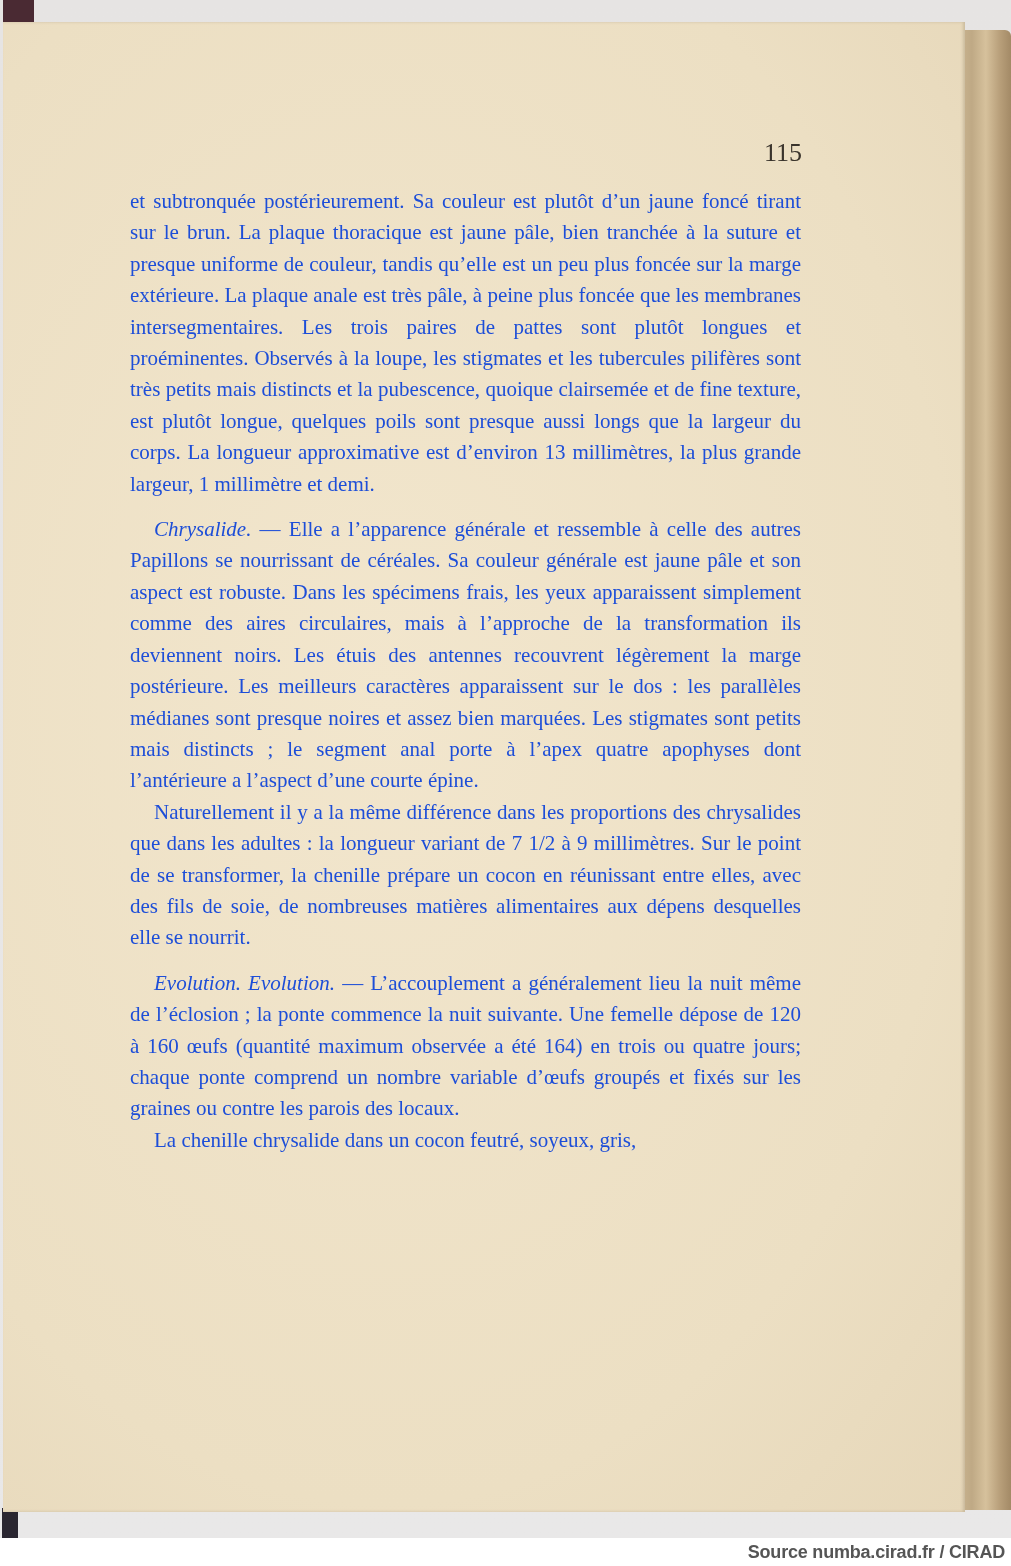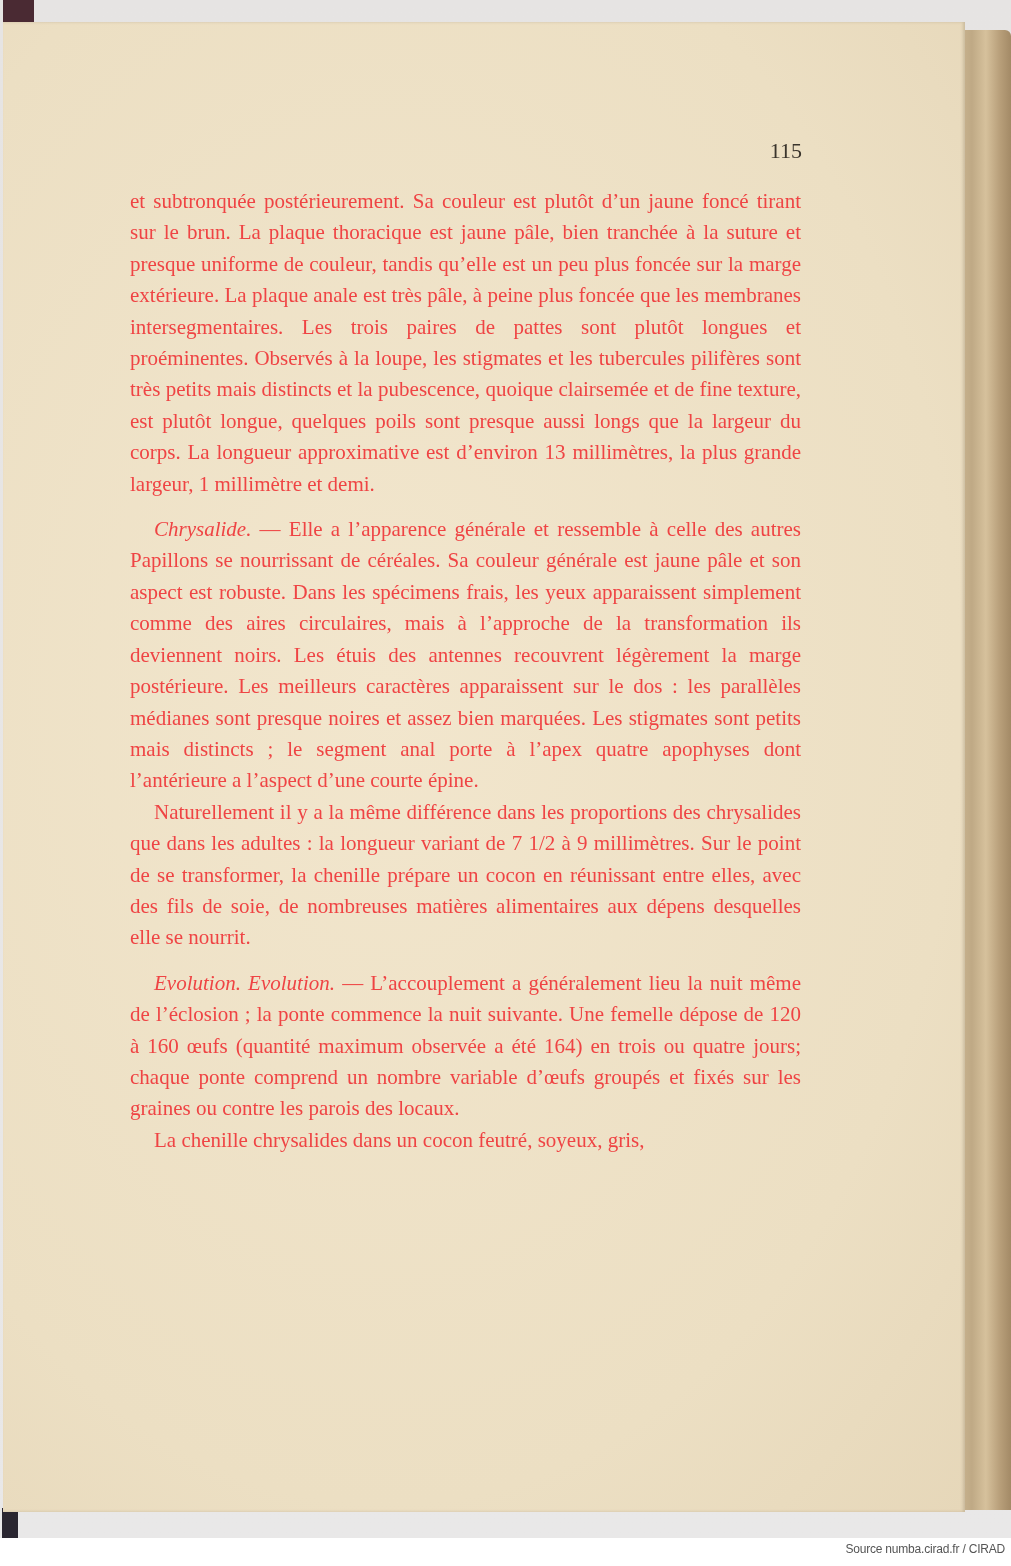--- a/index.html
+++ b/index.html
@@ -33,34 +33,35 @@
     }
     .running-head {
       position: absolute; left: 212px; top: 138px; width: 590px; height: 28px;
       color: #3a342c;
     }
     .running-title {
       position: absolute; left: 0; top: 4px;
       font-size: 16px; letter-spacing: 1.3px; text-transform: uppercase;
     }
     .page-number {
-      position: absolute; right: 0; top: 0; font-size: 22px;
+      position: absolute; right: 0; top: 0; font-size: 26px;
     }
     .body-text {
       position: absolute; left: 130px; top: 186px; width: 671px;
-      color: #ef4444; font-size: 21px; line-height: 31.4px;
+      color: #1d4ed8; font-size: 21px; line-height: 31.4px;
     }
     .body-text p { margin: 0; text-align: justify; text-align-last: left; }
     .body-text p.indent { text-indent: 24px; }
     .gap { margin-top: 14px !important; }
     .heading-it { font-style: italic; margin-top: 48px; }
     .source-credit {
       position: absolute; right: 6px; top: 1542px;
-      font-family: "Liberation Sans", sans-serif; font-size: 12px; color: #555;
+      font-family: "Liberation Sans", sans-serif; font-size: 18px; color: #555;
       letter-spacing: -0.2px;
+      font-weight: bold;
     }
   </style>
 </head>
 <body>
 
 <div class="scan-bg"></div>
 <div class="tab-top"></div>
 <div class="tab-bottom"></div>
 <div class="page-edge"></div>
 
@@ -77,17 +78,17 @@
   <p class="indent gap">
     <span class="heading-it">Chrysalide.</span><span> — Elle a l’apparence générale et ressemble à celle des autres Papillons se nourrissant de céréales. Sa couleur générale est jaune pâle et son aspect est robuste. Dans les spécimens frais, les yeux apparaissent simplement comme des aires circulaires, mais à l’approche de la transformation ils deviennent noirs. Les étuis des antennes recouvrent légèrement la marge postérieure. Les meilleurs caractères apparaissent sur le dos : les parallèles médianes sont presque noires et assez bien marquées. Les stigmates sont petits mais distincts ; le segment anal porte à l’apex quatre apophyses dont l’antérieure a l’aspect d’une courte épine.</span>
   </p>
   <p class="indent">
     <span>Naturellement il y a la même différence dans les proportions des chrysalides que dans les adultes : la longueur variant de 7 1/2 à 9 millimètres. Sur le point de se transformer, la chenille prépare un cocon en réunissant entre elles, avec des fils de soie, de nombreuses matières alimentaires aux dépens desquelles elle se nourrit.</span>
   </p>
   <p class="indent gap">
     <span class="heading-it">Evolution. Evolution.</span><span> — L’accouplement a généralement lieu la nuit même de l’éclosion ; la ponte commence la nuit suivante. Une femelle dépose de 120 à 160 œufs (quantité maximum observée a été 164) en trois ou quatre jours; chaque ponte comprend un nombre variable d’œufs groupés et fixés sur les graines ou contre les parois des locaux.</span>
   </p>
   <p class="indent">
-    <span>La chenille chrysalides dans un cocon feutré, soyeux, gris,</span>
+    <span>La chenille chrysalide dans un cocon feutré, soyeux, gris,</span>
   </p>
 </div>
 
 <div class="source-credit">Source numba.cirad.fr / CIRAD</div>
 
 </body></html>

